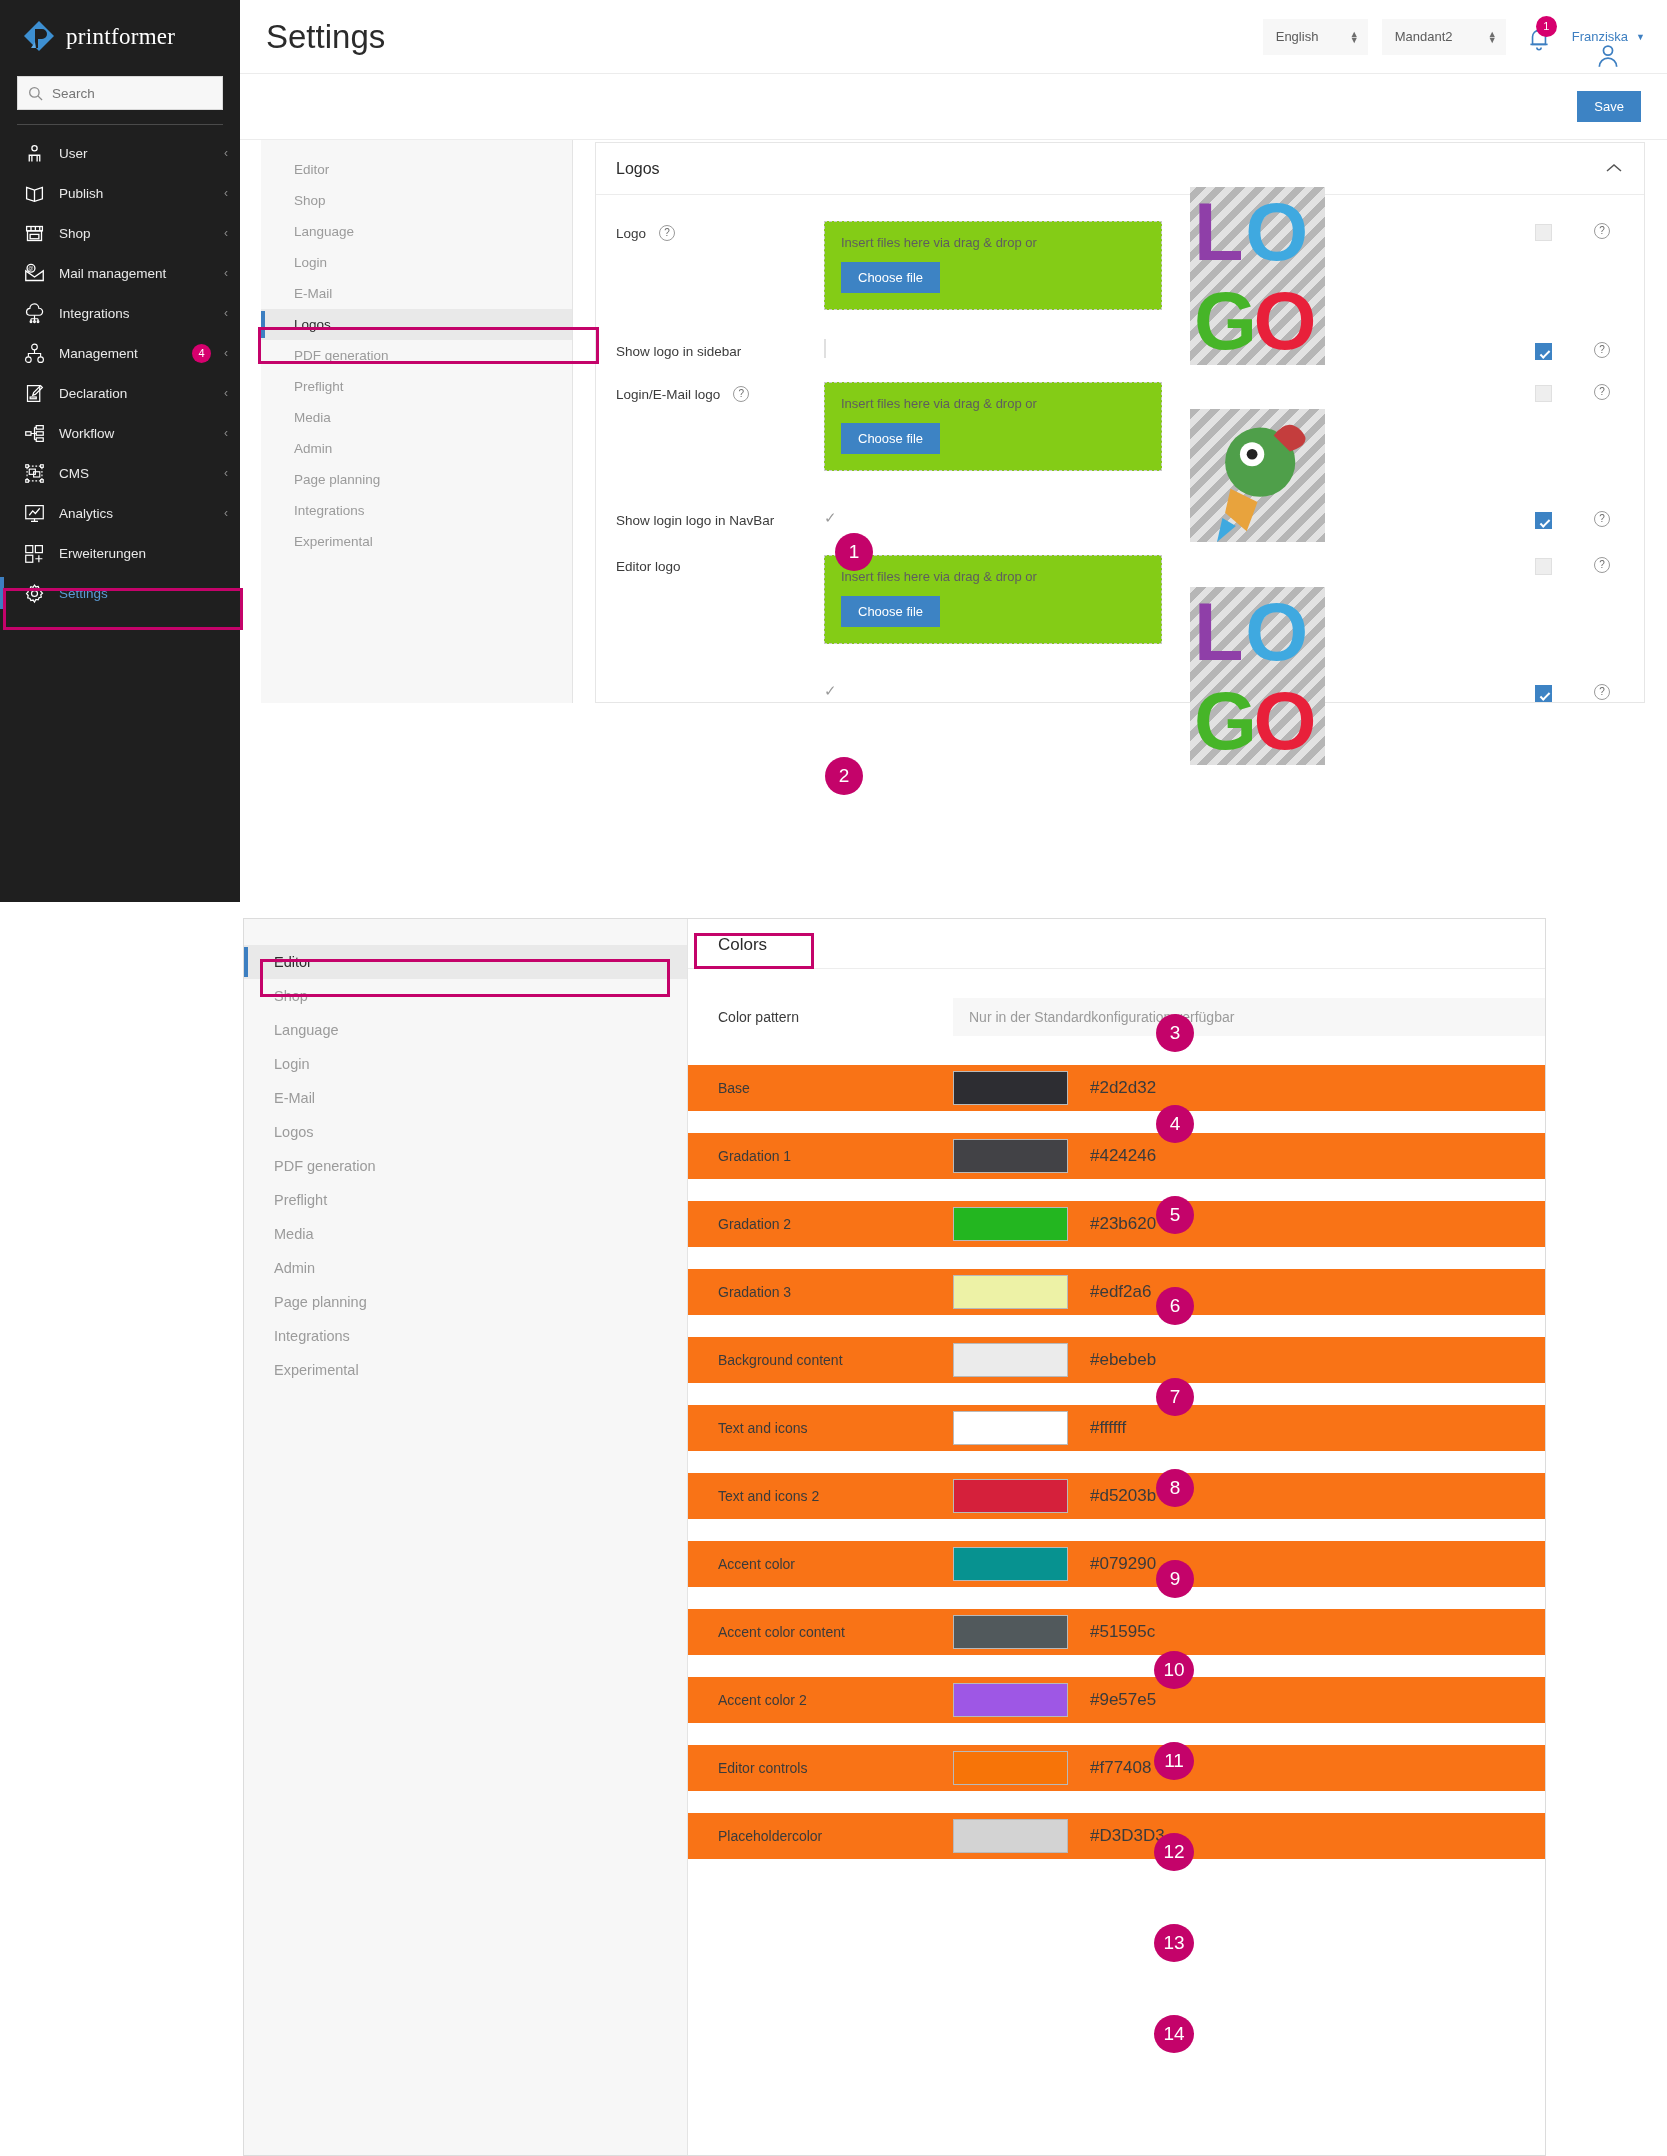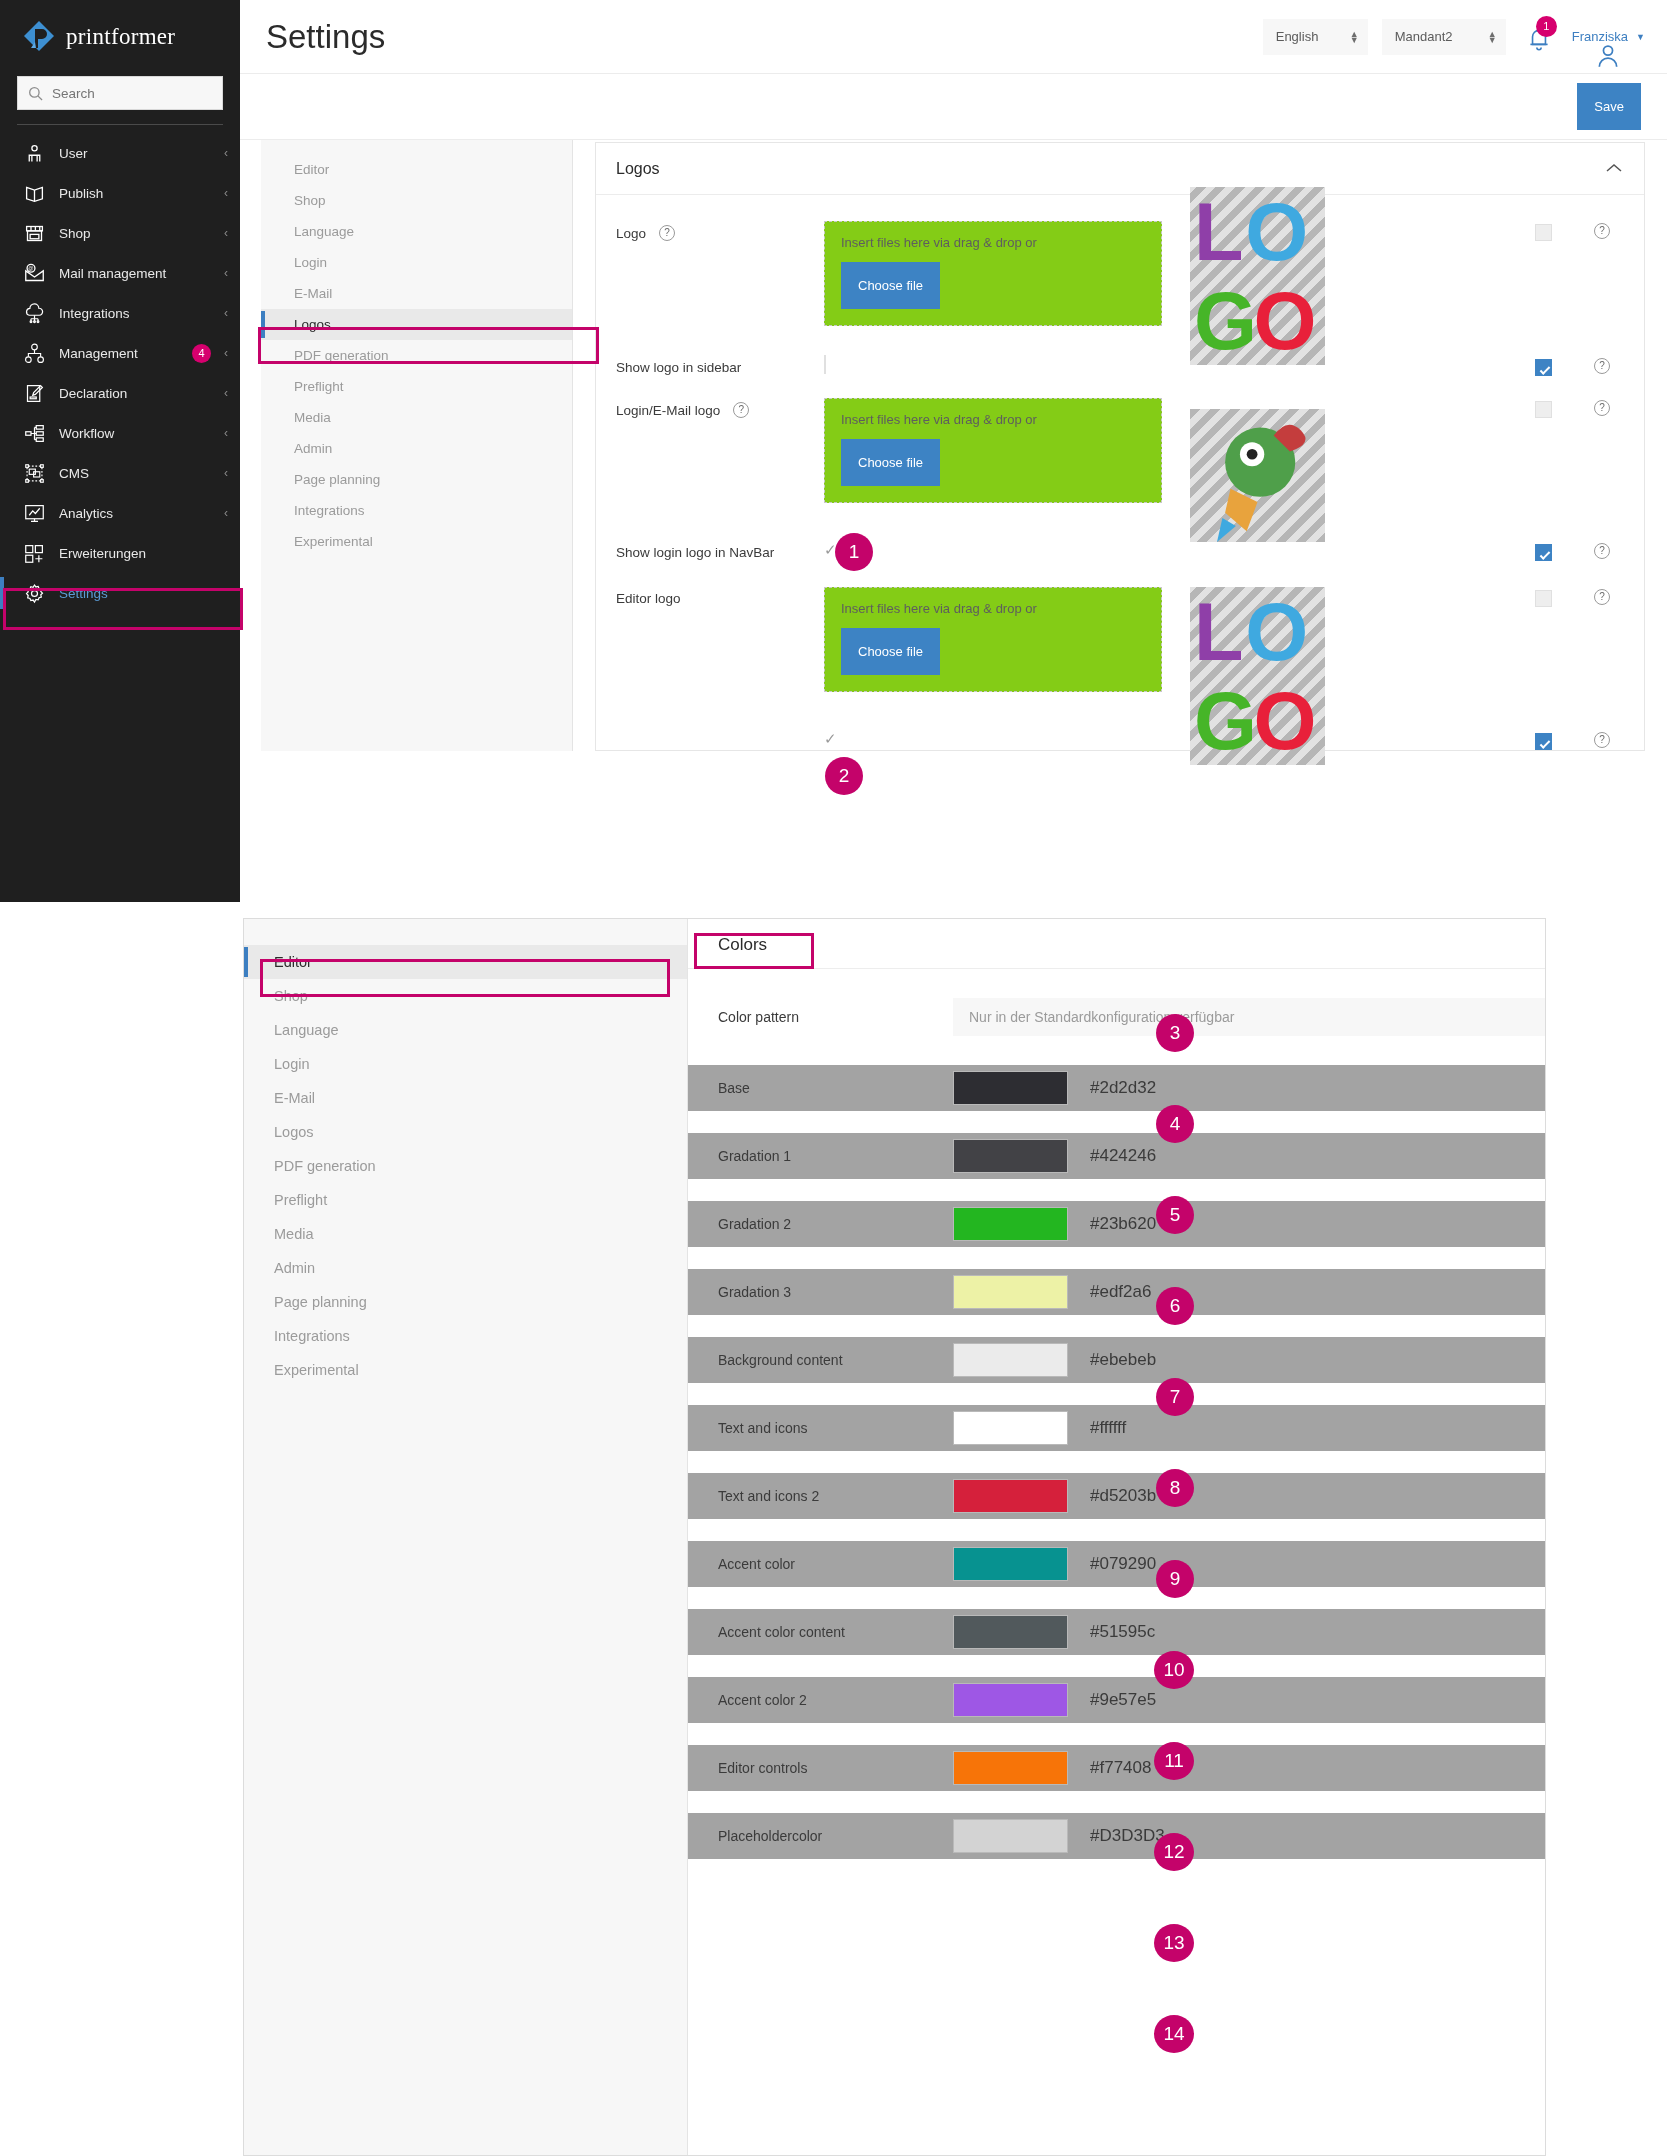--- a/index.html
+++ b/index.html
@@ -68,21 +68,21 @@
   .bell-badge {
     position:absolute; right:1px; top:-1px; width:21px;height:21px;border-radius:50%;
     background:#d6006e;color:#fff;font-size:11px;display:flex;align-items:center;justify-content:center;
   }
   .user-wrap { display:flex; flex-direction:column; align-items:center; gap:0px; }
   .user-top { display:flex; align-items:center; gap:8px; color:#3d7fc1; font-size:13px;margin-top:28px; }
 
   .save-bar { height: 66px; display:flex; align-items:center; justify-content:flex-end; padding-right: 26px; border-bottom:1px solid #ececec;}
   .btn-blue {
     background:#3d83c4; color:#fff; border:0; font-size:13px;
-    padding: 16px 17px; font-family:"Liberation Sans", sans-serif; cursor:pointer;
+    padding: 8px 17px; font-family:"Liberation Sans", sans-serif; cursor:pointer;
   }
 
   .content-row { display:flex; padding: 0 0 0 0; }
   .submenu {
     width: 312px; background:#f7f7f7; border-right:1px solid #e4e4e4; padding: 14px 0 20px 0;
     margin-left: 21px; position:relative;
   }
   .submenu-item {
     font-size: 13.5px; color:#9b9b9b; padding: 8px 0 8px 33px; position:relative; white-space:nowrap;
   }
@@ -138,21 +138,21 @@
   }
   .bot-row { display:flex; height: 100%; }
   .bot-submenu { width: 444px; background:#f7f7f7; border-right:1px solid #e4e4e4; padding: 26px 0 0 0; }
   .bot-submenu .submenu-item { padding: 9px 0 9px 30px; font-size:14.5px; }
 
   .bot-main { flex:1 1 auto; position:relative; padding-top: 16px; }
   .colors-title { font-size:17px; color:#2b2b2b; padding-left: 30px; }
   .colors-divider { border-top:1px solid #ededed; margin-top: 13px; }
 
   .crow { display:flex; align-items:center; height: 46px; padding-left: 30px; }
-  .crow.striped { background:#a3a3a3; }
+  .crow.striped { background:#f97316; }
   .crow .clabel { width: 235px; flex:0 0 235px; font-size:14px; color:#3b3b3b; }
   .swatch { width: 115px; height: 34px; border:1px solid #b9b9b9; flex:0 0 115px; }
   .chex { font-size:17px; color:#3b3b3b; padding-left: 22px; }
   .cpattern-field {
     flex:1 1 auto; margin-right: 0; background:#f7f7f7; height: 38px;
     display:flex; align-items:center; padding-left: 16px; font-size:14px; color:#9b9b9b;
   }
   .cspacer { height: 22px; }
 </style>
 </head>

